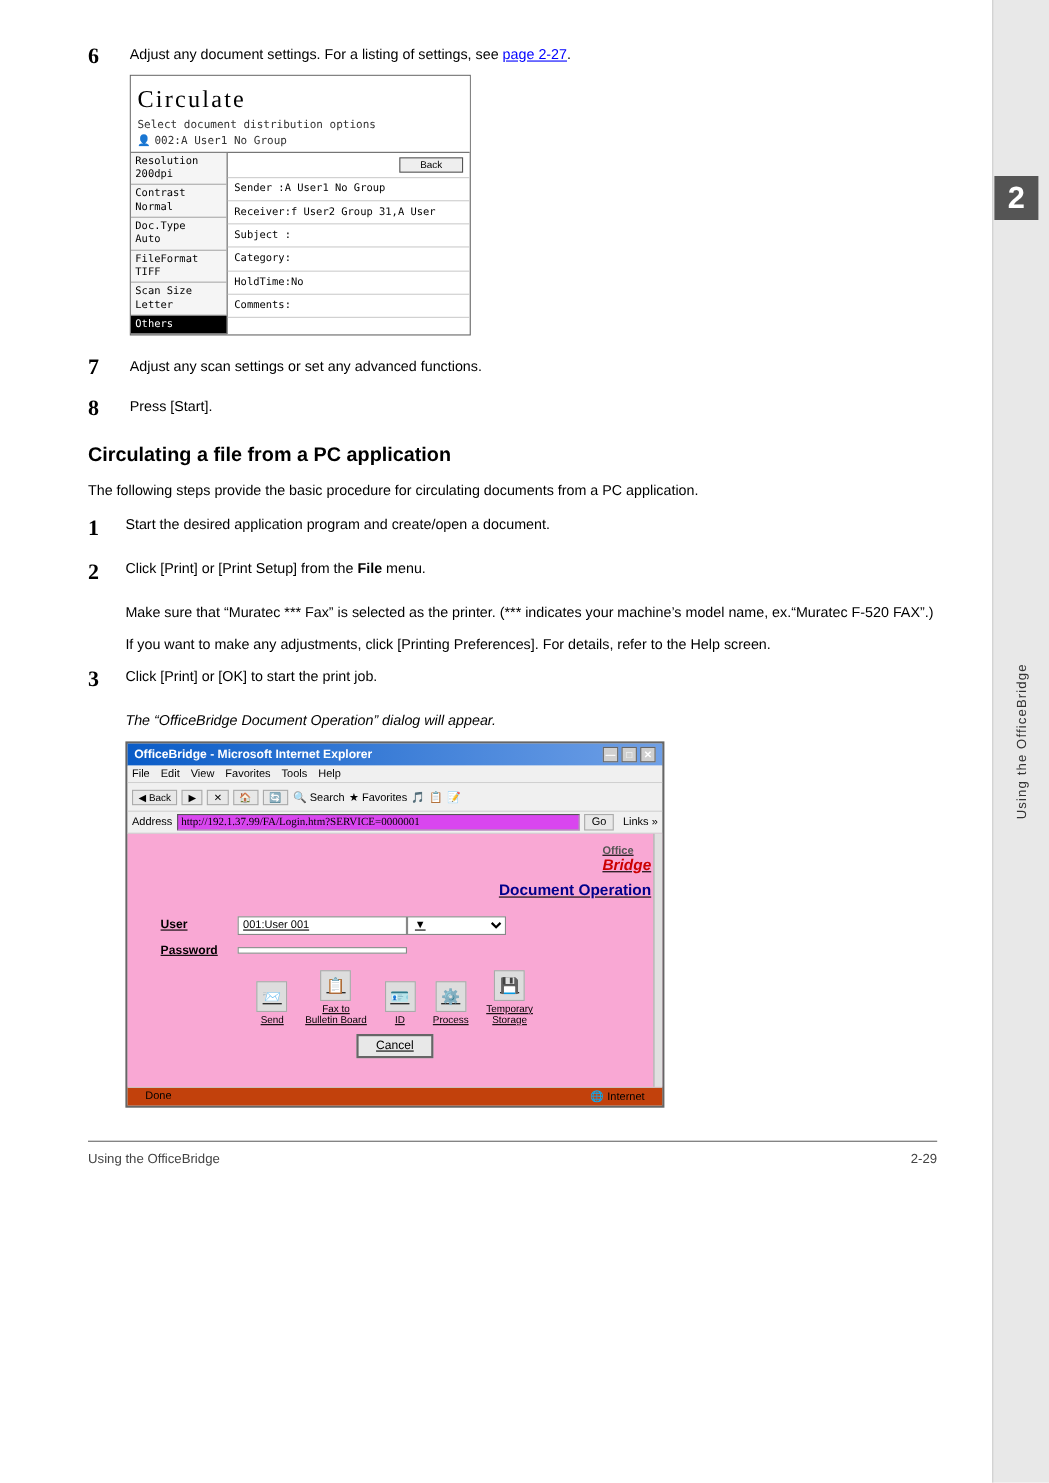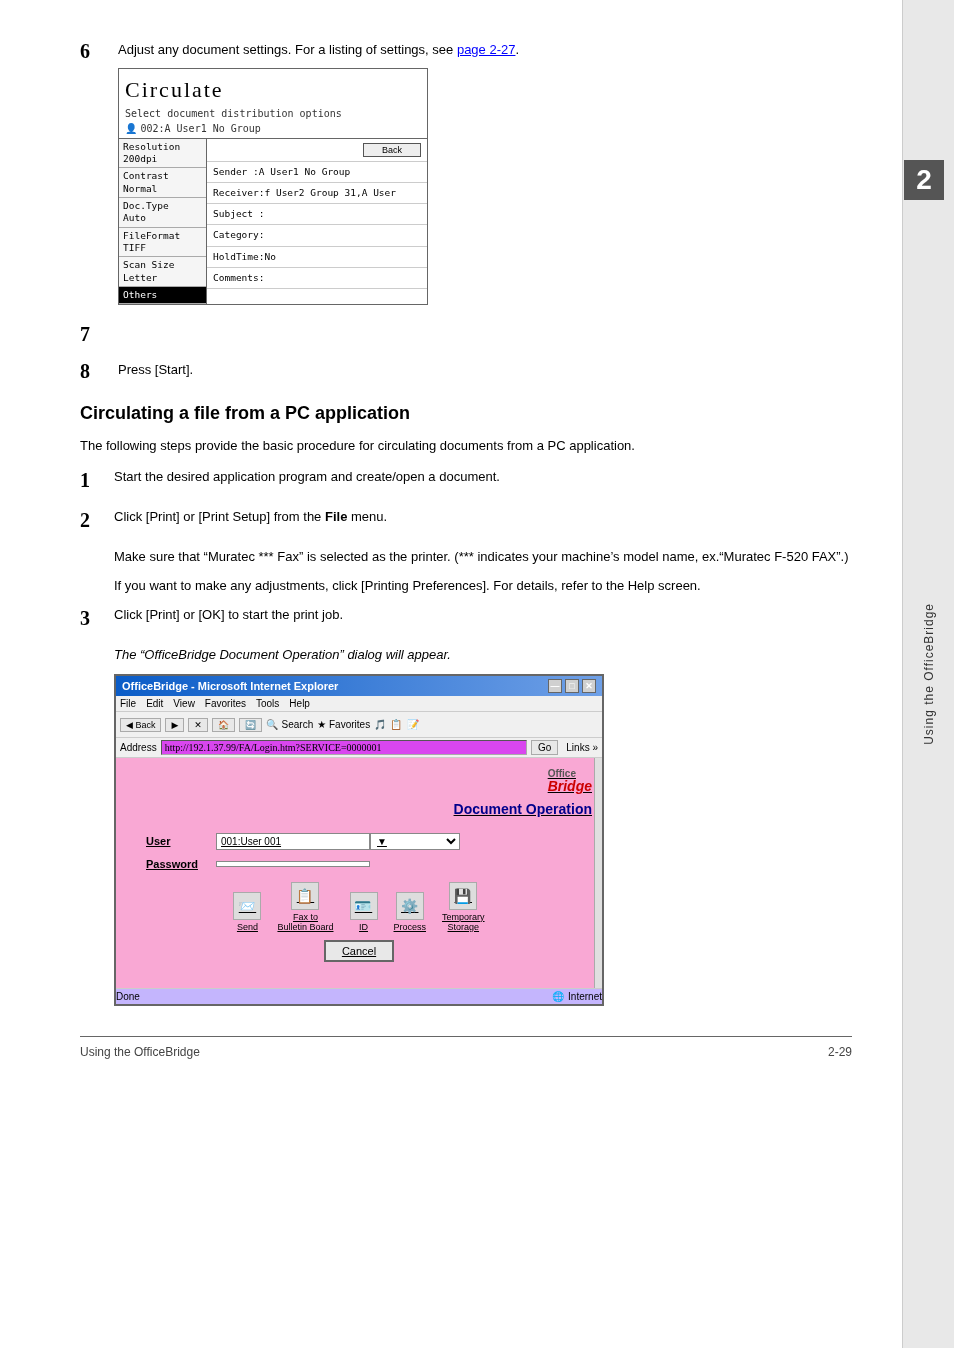--- a/index.html
+++ b/index.html
@@ -434,23 +434,23 @@
       display: block;
       margin: 0 auto;
       background: #e8e8e8;
       border: 2px solid #666;
       padding: 3px 16px;
       font-size: 11px;
       cursor: pointer;
     }
 
     .ie-statusbar {
-      background: #c4b5fd;
+      background: #c2410c;
       border-top: 1px solid #ccc;
-      padding: 2px 0;
+      padding: 2px 16px;
       display: flex;
       justify-content: space-between;
       font-size: 10px;
     }
 
     .bottom-line {
       border-top: 1px solid #666;
       margin-top: 30px;
       padding-top: 8px;
       display: flex;
@@ -507,20 +507,21 @@
               <div class="circ-right-row">HoldTime:No</div>
               <div class="circ-right-row">Comments:</div>
             </div>
           </div>
         </div>
       </div>
     </div>
 
     <div class="step-row">
       <div class="step-number">7</div>
+      <div class="step-text">Adjust any scan settings or set any advanced functions.</div>
     </div>
 
     <div class="step-row">
       <div class="step-number">8</div>
       <div class="step-text">Press [Start].</div>
     </div>
 
     <div class="section-heading">Circulating a file from a PC application</div>
 
     <div class="section-body">The following steps provide the basic procedure for circulating documents from a PC application.</div>

